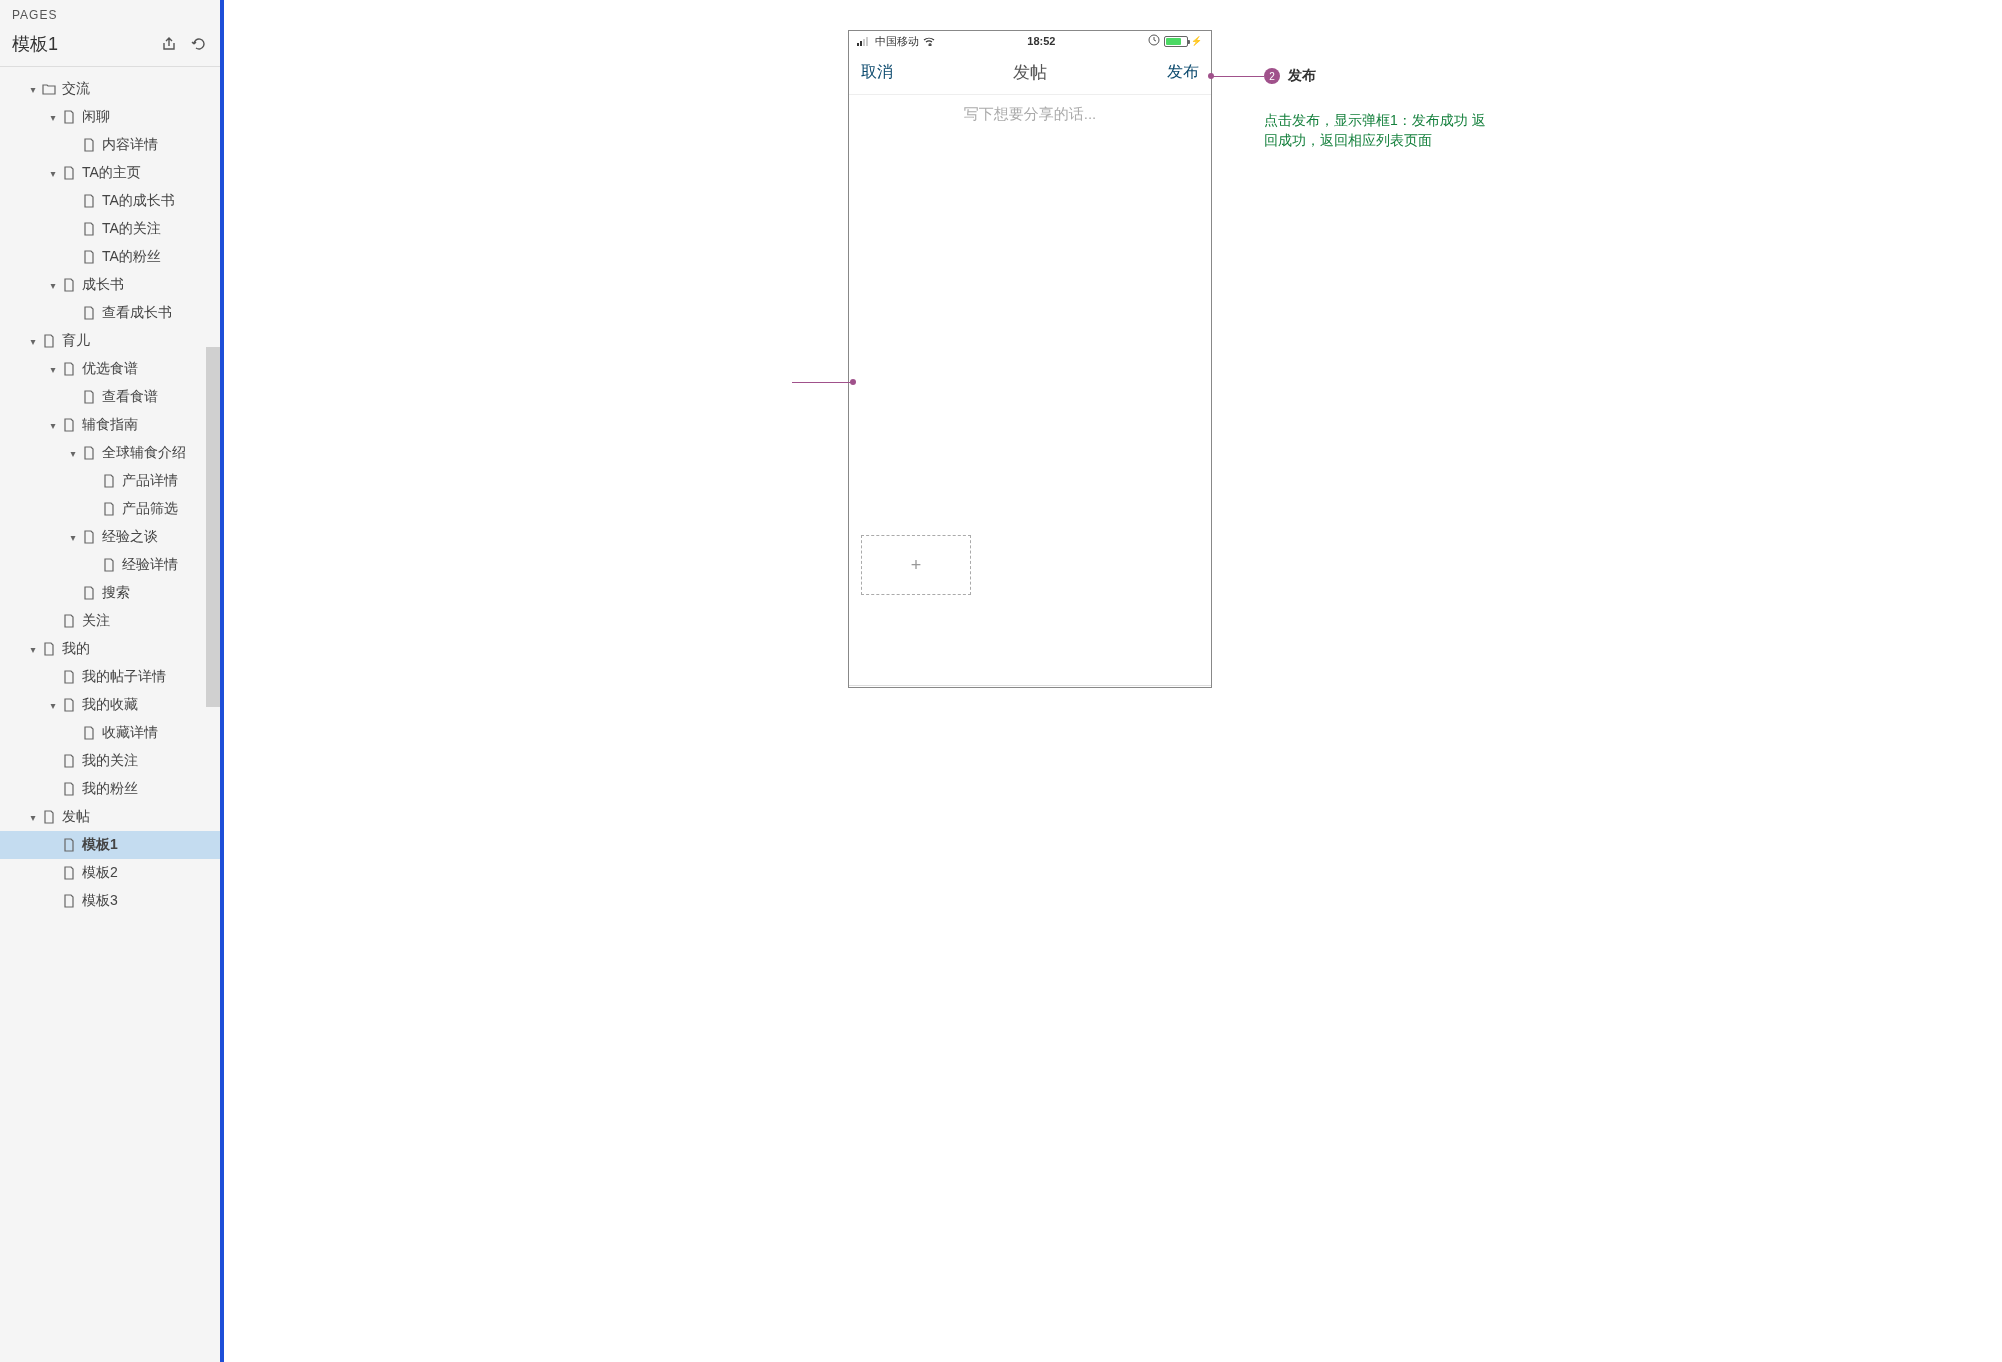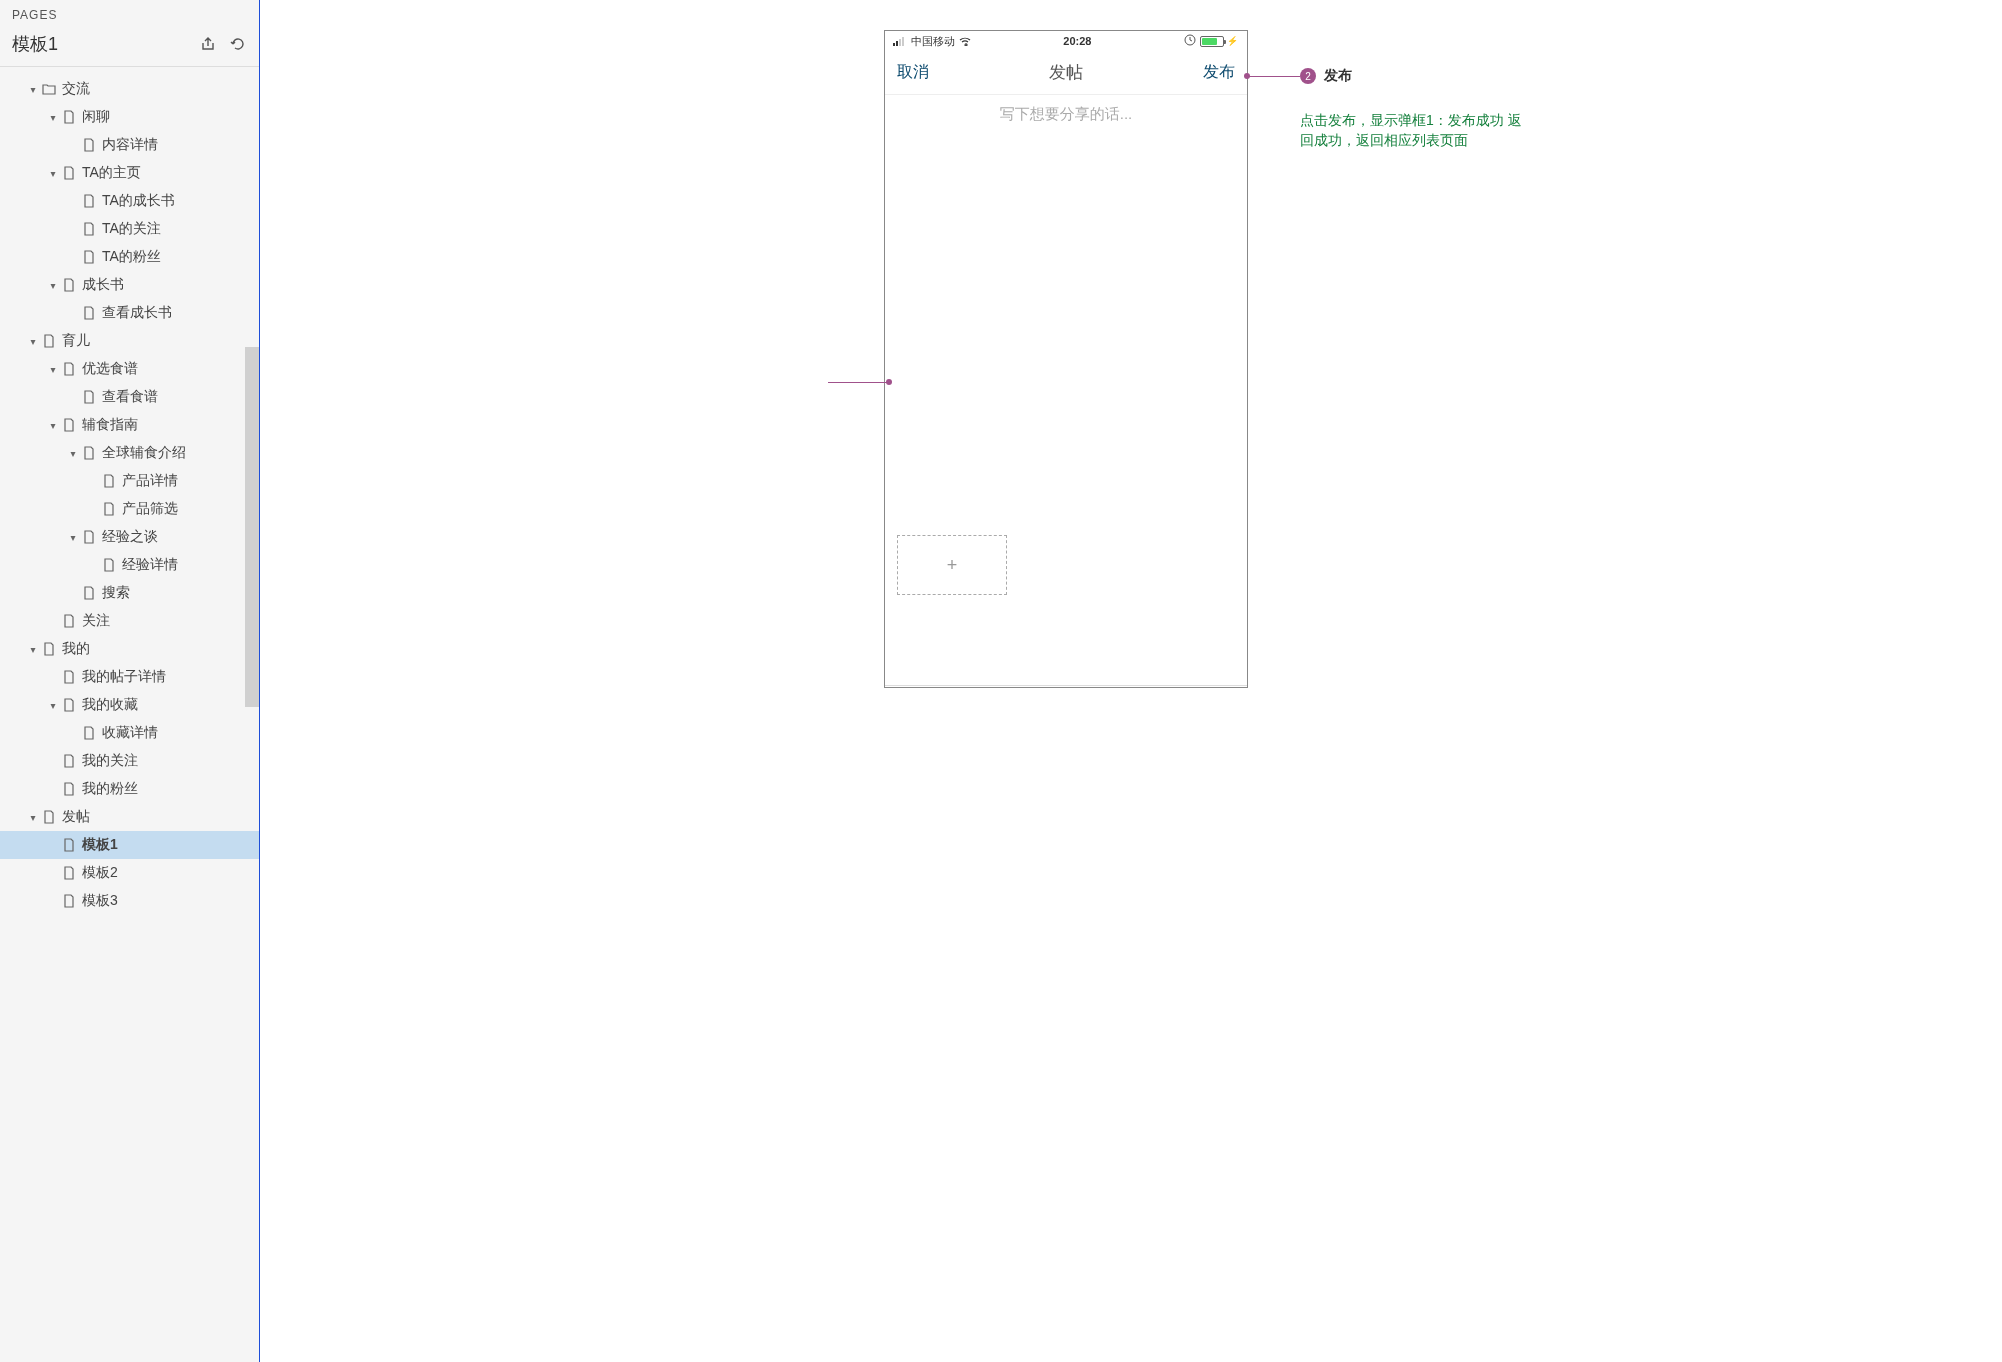--- a/index.html
+++ b/index.html
@@ -6,22 +6,22 @@
 body {
   font-family: -apple-system, "PingFang SC", "Microsoft YaHei", sans-serif;
   font-size: 14px;
   background: #fff;
   color: #333;
   display: flex;
   height: 100vh;
   overflow: hidden;
 }
 .sidebar {
-  width: 260px;
-  border-right: 1px solid #1d4ed8;
+  width: 224px;
+  border-right: 4px solid #1d4ed8;
   background: #f5f5f5;
   display: flex;
   flex-direction: column;
   position: relative;
 }
 .sidebar-header {
   padding: 8px 12px 6px;
   font-size: 12px;
   letter-spacing: 1px;
   color: #555;
@@ -568,21 +568,21 @@
               <rect x="9" y="1" width="2" height="9" fill="#ccc"></rect>
             </svg>
         </span>
         <span>中国移动</span>
         <span class="wifi-icon">
           <svg width="12" height="10" viewBox="0 0 12 10">
               <path d="M1 4a8 8 0 0 1 10 0M3 6a5 5 0 0 1 6 0M6 9a1 1 0 1 0 0-0.1" stroke="#333" stroke-width="1.2" fill="none"></path>
             </svg>
         </span>
       </div>
-      <div style="font-weight:600;">20:28</div>
+      <div style="font-weight:600;">18:52</div>
       <div class="status-right">
         <span>
           <svg width="12" height="12" viewBox="0 0 12 12">
               <circle cx="6" cy="6" r="5" stroke="#555" fill="none"></circle>
               <path d="M6 3v3l2 1" stroke="#555" fill="none"></path>
             </svg>
         </span>
         <span class="battery">
             <span class="battery-fill"></span>
           </span>

